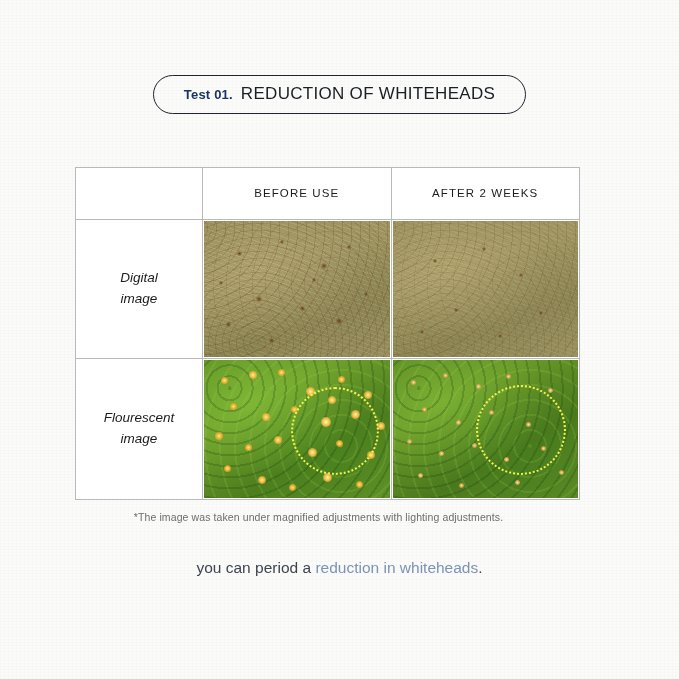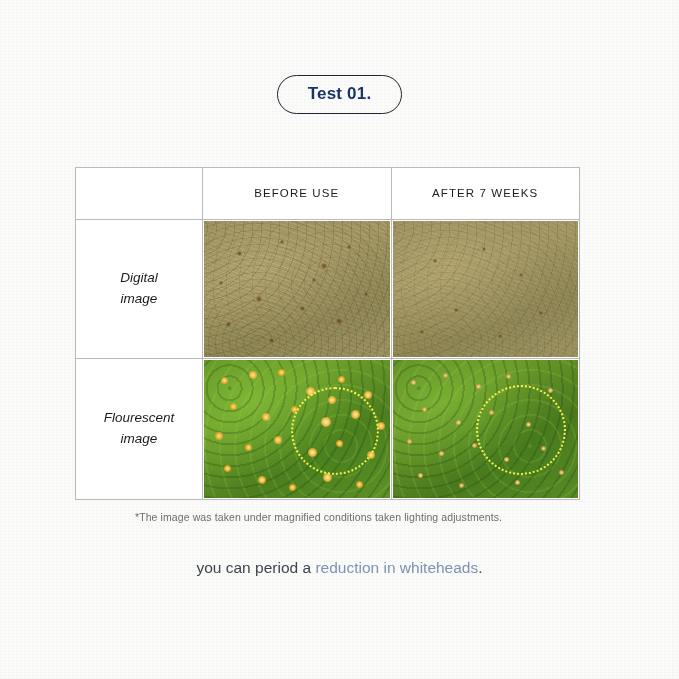--- a/index.html
+++ b/index.html
@@ -49,21 +49,21 @@
     padding: 8px 30px 9px 30px;
     display: flex;
     align-items: baseline;
     gap: 8px;
     background: transparent;
     white-space: nowrap;
   }
   .title-prefix {
     color: #1b3464;
     font-weight: bold;
-    font-size: 17px;
+    font-size: 13px;
     letter-spacing: 0.2px;
   }
   .title-main {
     color: #1b1f24;
     font-size: 17px;
     letter-spacing: 0.3px;
   }
 
   
   .table {
@@ -209,34 +209,35 @@
 </head>
 <body>
 
 <div class="paper-texture"></div>
 
 <div class="page">
 
   <div class="title-pill-wrap">
     <div class="title-pill">
       <span class="title-prefix">Test 01.</span>
+      <span class="title-main">REDUCTION OF WHITEHEADS</span>
     </div>
   </div>
 
   <div class="table">
 
     <div class="trow trow-head">
       <div class="cell-label">
         <span class="col-head-text"></span>
       </div>
       <div class="cell-img divider">
         <span class="col-head-text">BEFORE USE</span>
       </div>
       <div class="cell-img">
-        <span class="col-head-text">AFTER 7 WEEKS</span>
+        <span class="col-head-text">AFTER 2 WEEKS</span>
       </div>
     </div>
 
     <div class="trow trow-body first">
       <div class="cell-label">
         <span class="row-label-text">
           <span>Digital</span><br>
           <span>image</span>
         </span>
       </div>
@@ -337,21 +338,21 @@
           <div class="spot" style="left:66%;top:87%;width:5px;height:5px;background:radial-gradient(circle,#f6e49a 0%,#d9a858 50%,rgba(190,140,60,0) 100%);"></div>
           <div class="spot" style="left:90%;top:80%;width:5px;height:5px;background:radial-gradient(circle,#f4e090 0%,#d2a050 50%,rgba(190,140,60,0) 100%);"></div>
 
           <div class="circle-marker" style="left:45%;top:18%;width:90px;height:90px;"></div>
         </div>
       </div>
     </div>
 
   </div>
 
-  <div class="footnote">*The image was taken under magnified conditions taken lighting adjustments.</div>
+  <div class="footnote">*The image was taken under magnified adjustments with lighting adjustments.</div>
 
   <div class="conclusion">
     <div>
       <span>you can period a </span><span class="accent">reduction in whiteheads</span><span>.</span>
     </div>
   </div>
 
 </div>
 
 </body></html>

